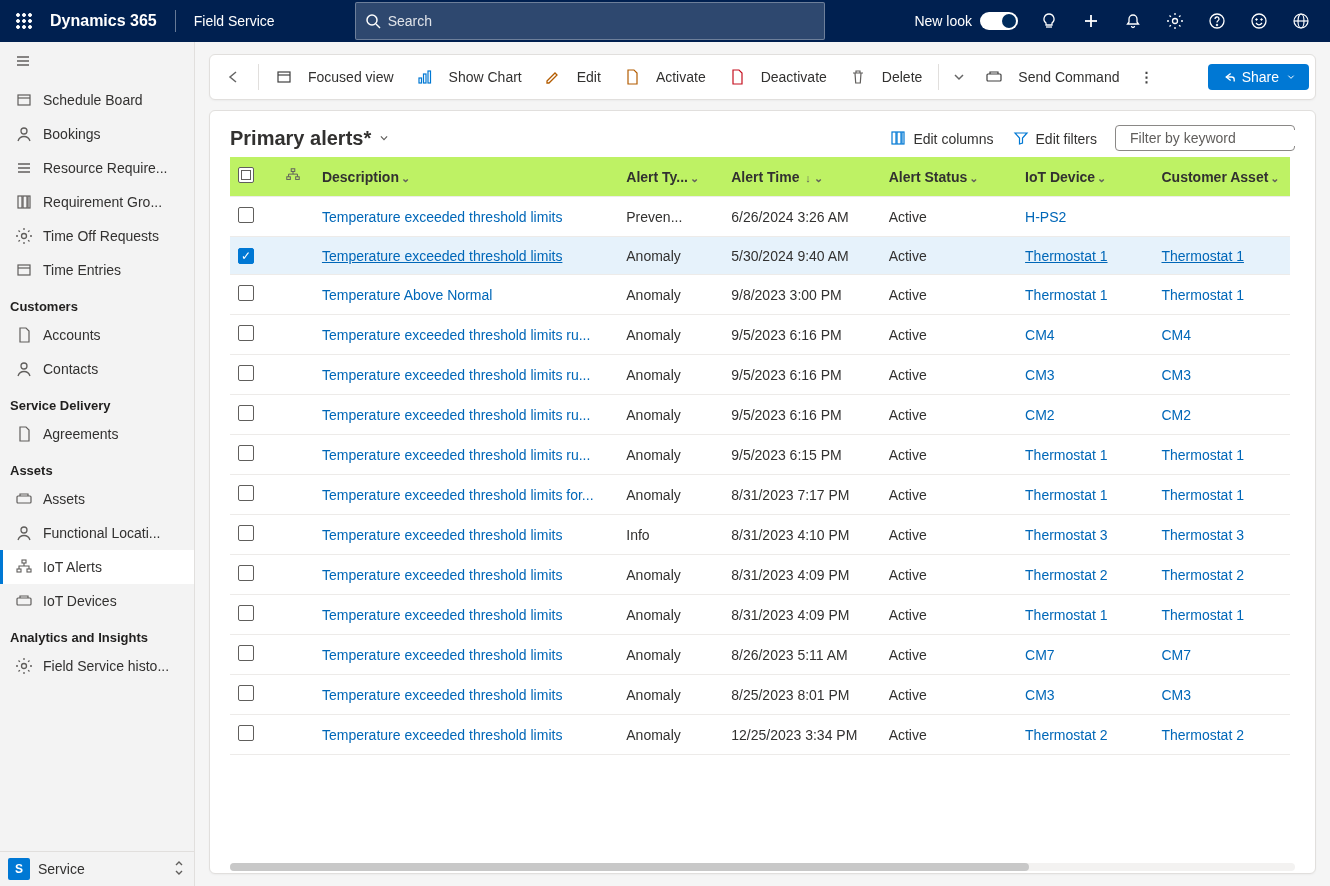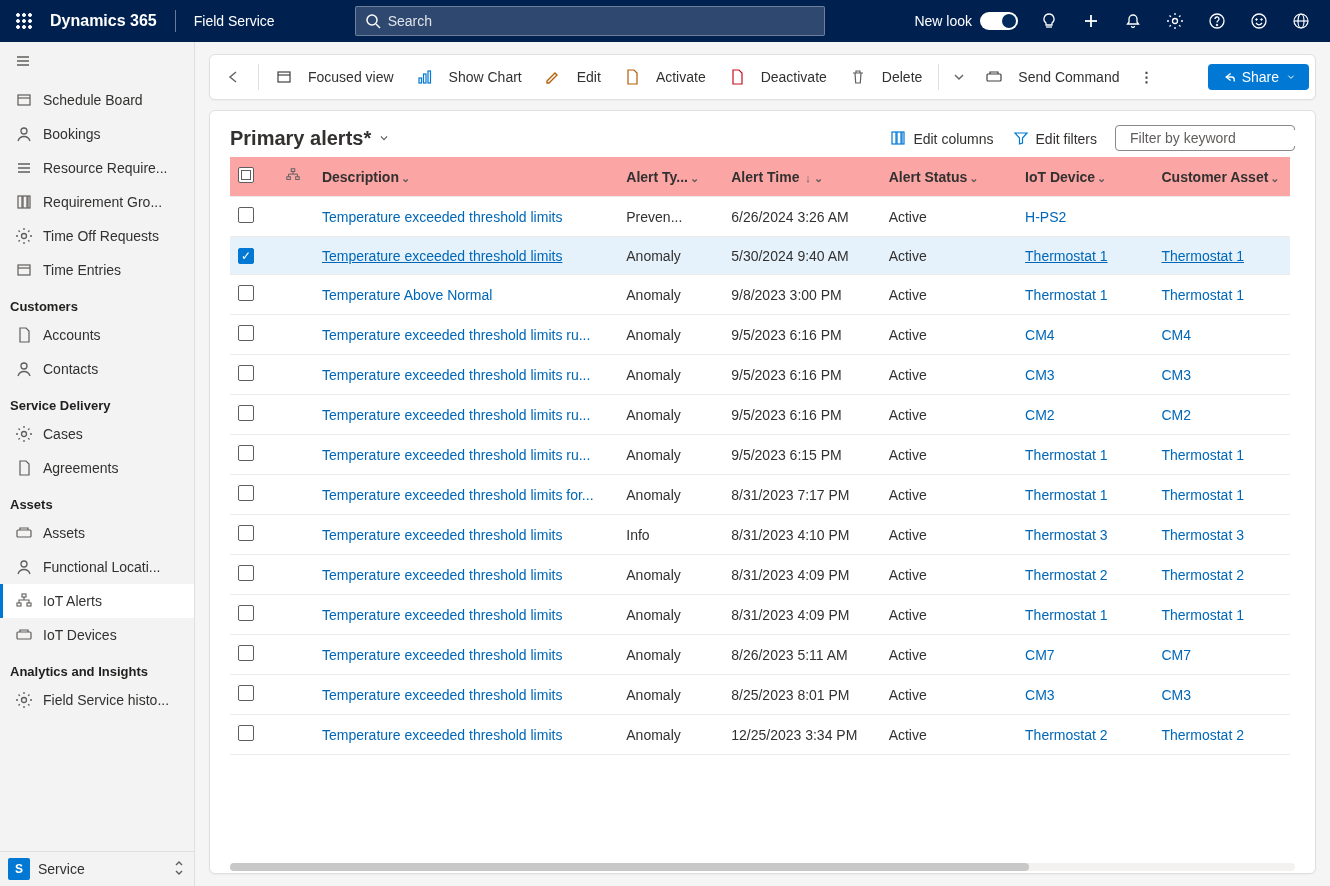--- a/index.html
+++ b/index.html
@@ -5,21 +5,21 @@
   * { box-sizing: border-box; margin: 0; padding: 0; }
   body { font-family: "Segoe UI", -apple-system, sans-serif; font-size: 14px; color: #323130; width: 1330px; height: 886px; overflow: hidden; background: #fff; }
   a { text-decoration: none; }
 
   
   .topbar { background: #002050; color: #fff; height: 42px; display: flex; align-items: center; padding: 0 8px; }
   .topbar .waffle { width: 32px; display:flex; justify-content:center; align-items:center; cursor:pointer; color:#fff;}
   .topbar .brand { font-size: 16px; font-weight:600; padding: 0 10px; }
   .topbar .divider { width:1px; height: 22px; background: rgba(255,255,255,.4); margin: 0 8px;}
   .topbar .module { font-size: 14px; padding: 0 10px;}
-  .topbar .search { flex: 0 0 470px; margin-left: 70px; background: rgba(255,255,255,.18); height: 30px; border-radius: 2px; display:flex; align-items:center; padding: 8px 8px; color:#fff; border:1px solid rgba(255,255,255,.3);}
+  .topbar .search { flex: 0 0 470px; margin-left: 70px; background: rgba(255,255,255,.18); height: 38px; border-radius: 2px; display:flex; align-items:center; padding: 8px 8px; color:#fff; border:1px solid rgba(255,255,255,.3);}
   .topbar .search input { flex:1; background:transparent; border:none; color:#fff; font-size:14px; outline:none;}
   .topbar .search input::placeholder { color: rgba(255,255,255,.85);}
   .topbar .spacer { flex:1;}
   .topbar .newlook { display:flex; align-items:center; gap:8px; margin-right:10px;}
   .topbar .toggle { width:38px; height:18px; border-radius:10px; background:#fff; position:relative;}
   .topbar .toggle::after { content:""; position:absolute; width:14px; height:14px; border-radius:50%; background:#002b5c; top:2px; right:2px;}
   .topbar .ticon { width: 42px; display:flex; justify-content:center; align-items:center; cursor:pointer; font-size:16px;}
   .topbar svg { stroke:#fff; }
 
   
@@ -61,21 +61,21 @@
   .tool-link { display:flex; align-items:flex-end; gap:6px; color:#323130; cursor:pointer; font-size:14px;}
   .filterbox { border:1px solid #8a8886; border-radius:4px; height:26px; display:flex; align-items:center; padding:0 8px; width:180px; color:#605e5c; background:#fff;}
   .filterbox input { border:none; outline:none; flex:1; font-size:14px;}
   .filterbox input::placeholder { color:#605e5c;}
 
   
   .tablewrap { flex:1; overflow:auto; position:relative; padding: 0 12px 0 20px;}
   .tablewrap::-webkit-scrollbar { width:10px; height:10px;}
   .tablewrap::-webkit-scrollbar-thumb { background:#c8c6c4; border-radius:5px;}
   table { border-collapse:collapse; width: 1060px; table-layout:fixed;}
-  th { text-align:left; font-weight:600; font-size:14px; padding: 10px 8px; border-bottom:1px solid #edebe9; white-space:nowrap; overflow:hidden; text-overflow:ellipsis; position:sticky; top:0; background:#fca5a5; cursor:pointer;}
+  th { text-align:left; font-weight:600; font-size:14px; padding: 10px 8px; border-bottom:1px solid #edebe9; white-space:nowrap; overflow:hidden; text-overflow:ellipsis; position:sticky; top:0; background:#bef264; cursor:pointer;}
   th .harrow { color:#605e5c; margin-left:2px; font-size:11px;}
   td { padding: 10px 8px; border-bottom:1px solid #edebe9; font-size:14px; white-space:nowrap; overflow:hidden; text-overflow:ellipsis;}
   tr.selected td { background:#e6f2fb;}
   tr.selected .rowlink { text-decoration: underline; }
   .chk { width:16px; height:16px; border:1px solid #605e5c; display:inline-flex; align-items:center; justify-content:center; background:#fff; cursor:pointer; border-radius:2px;}
   .chk.checked { background:#0078d4; border-color:#0078d4; color:#fff; font-size:12px;}
   .chk.head { border:1px solid #605e5c; background:#fff; position:relative;}
   .chk.head::after { content:""; position:absolute; border:1px solid #605e5c; inset:2px;}
   .rowlink { color:#0067b8; cursor:pointer;}
 
@@ -332,28 +332,20 @@
         </div>
         <div class="nav-item">
           <span class="icon">
             <svg class="icon18" viewBox="0 0 18 18" stroke="#605e5c" fill="none">
               <use href="#i-person"></use>
             </svg>
           </span>
           <span style="overflow: hidden; text-overflow: ellipsis;">Contacts</span>
         </div>
         <div class="nav-section">Service Delivery</div>
-        <div class="nav-item">
-          <span class="icon">
-            <svg class="icon18" viewBox="0 0 18 18" stroke="#605e5c" fill="none">
-              <use href="#i-gear"></use>
-            </svg>
-          </span>
-          <span style="overflow: hidden; text-overflow: ellipsis;">Cases</span>
-        </div>
         <div class="nav-item">
           <span class="icon">
             <svg class="icon18" viewBox="0 0 18 18" stroke="#605e5c" fill="none">
               <use href="#i-doc"></use>
             </svg>
           </span>
           <span style="overflow: hidden; text-overflow: ellipsis;">Agreements</span>
         </div>
         <div class="nav-section">Assets</div>
         <div class="nav-item">

